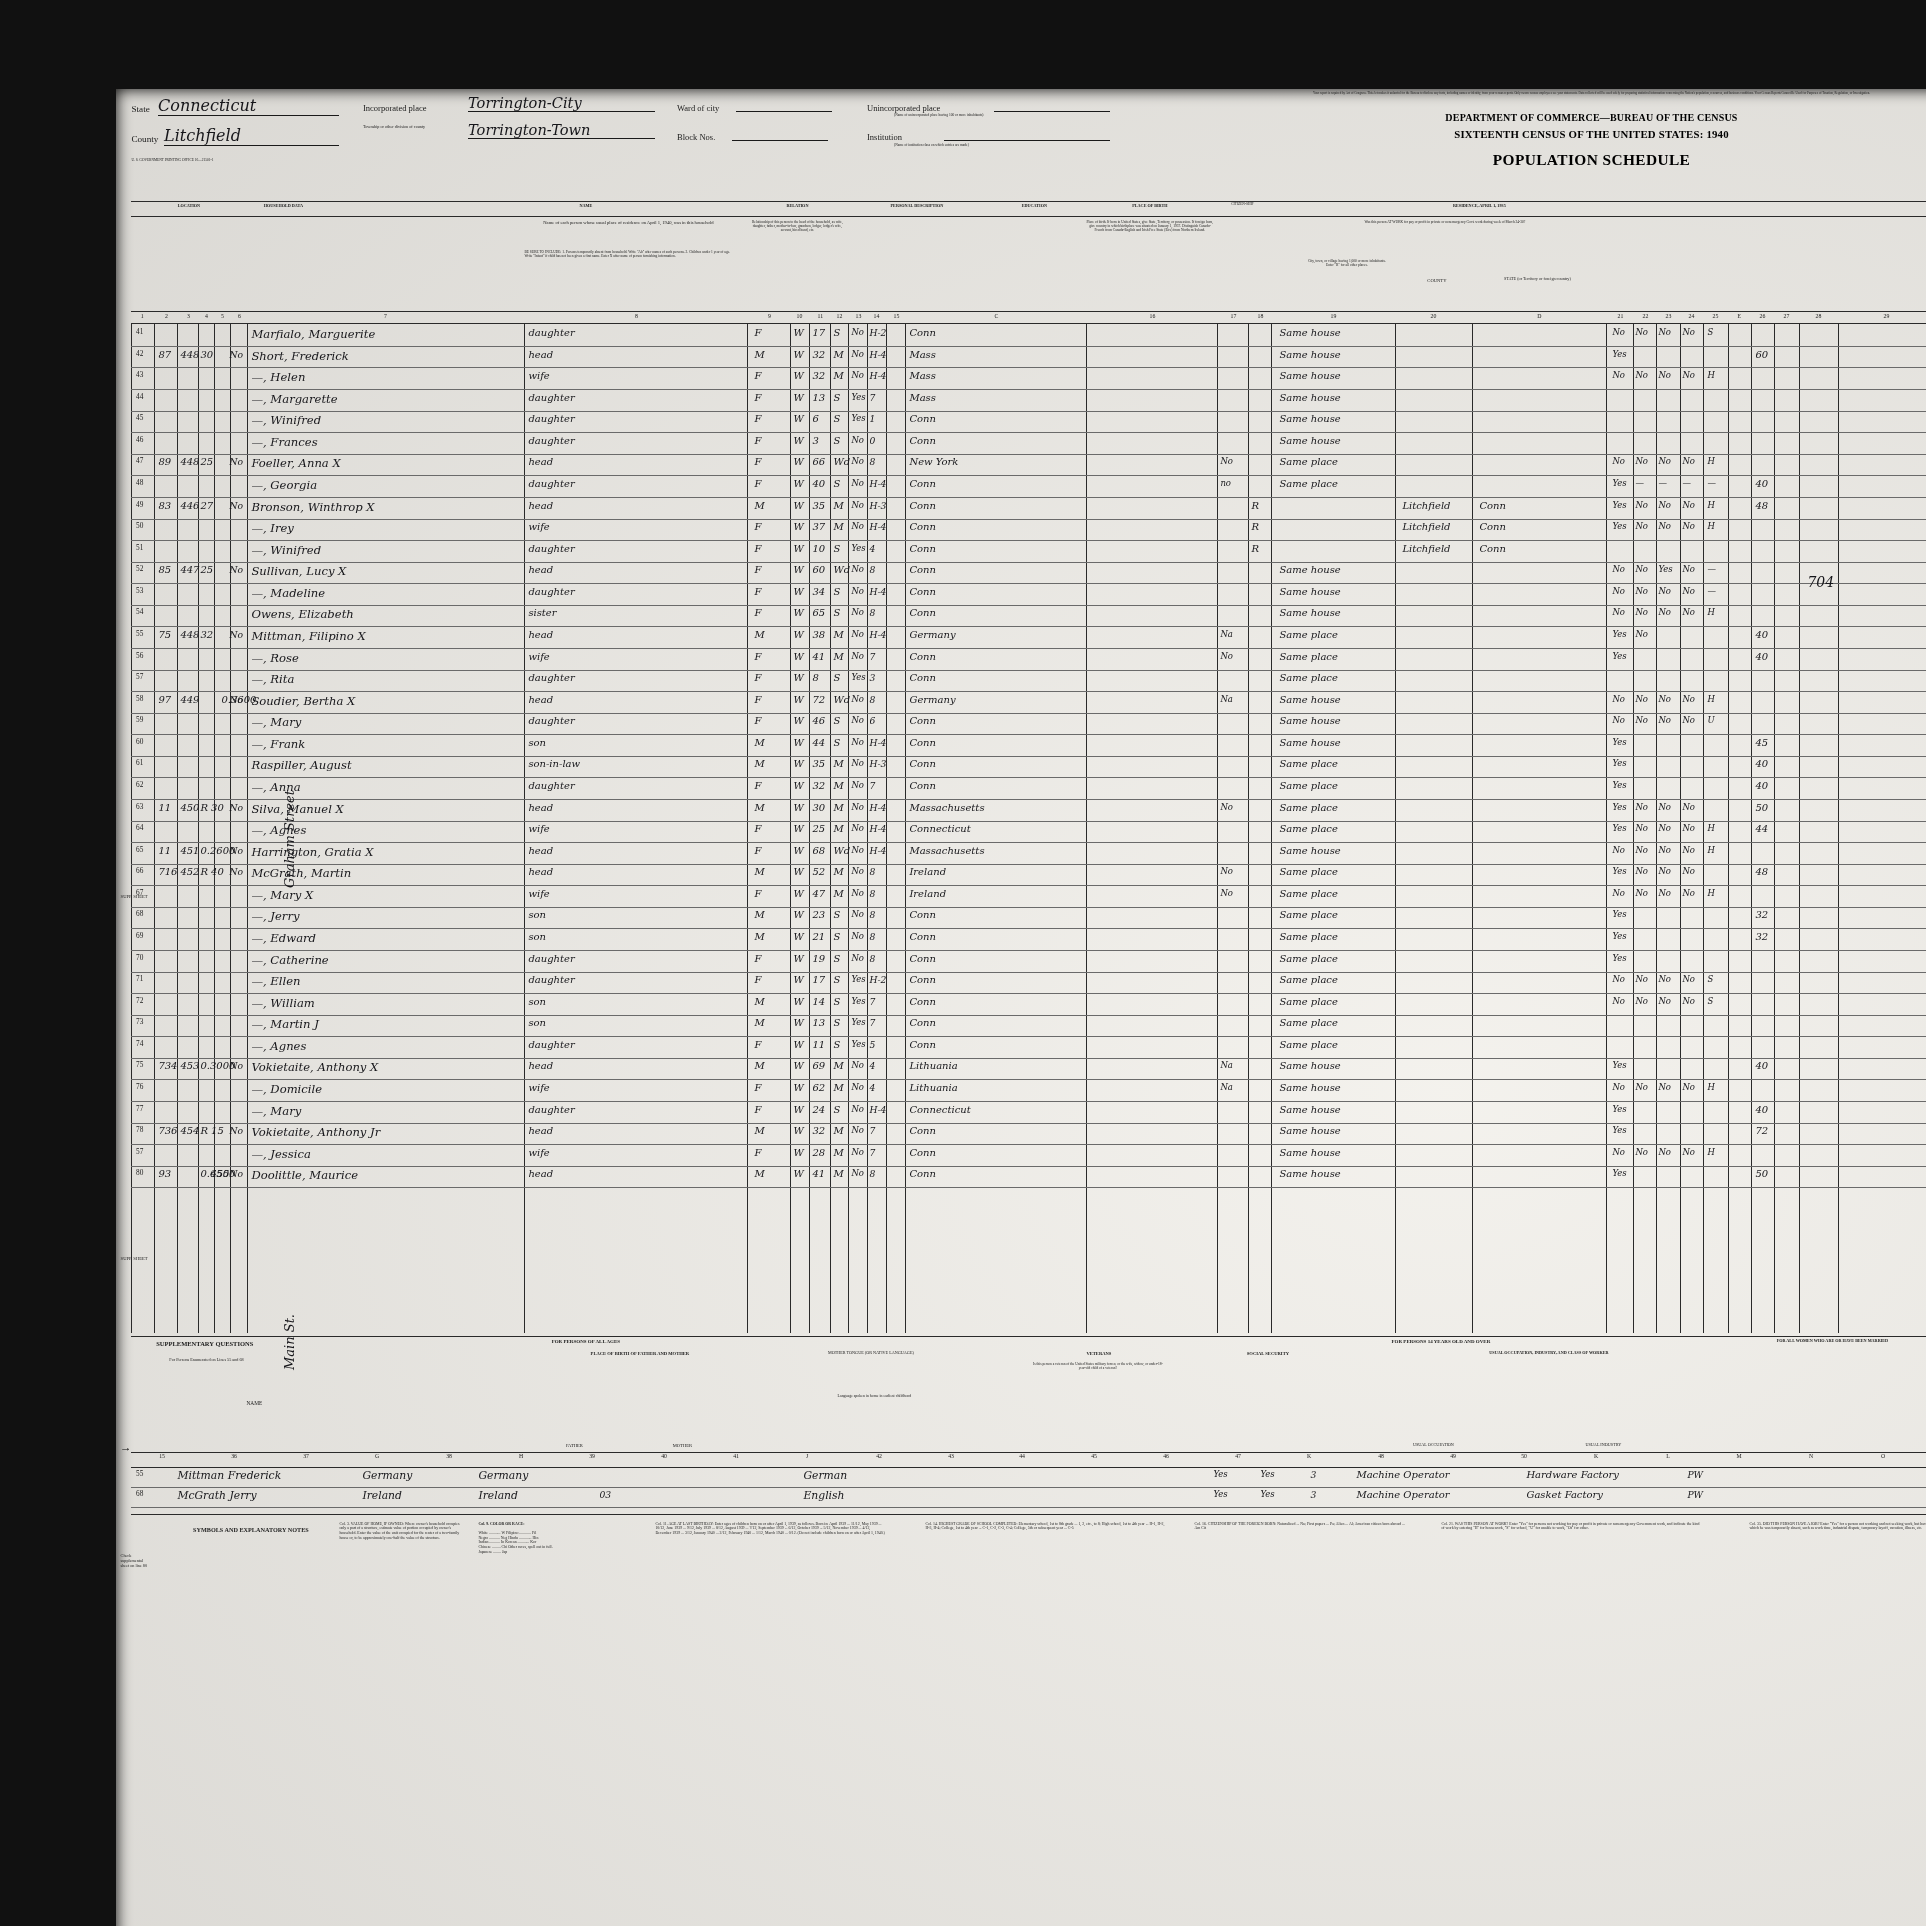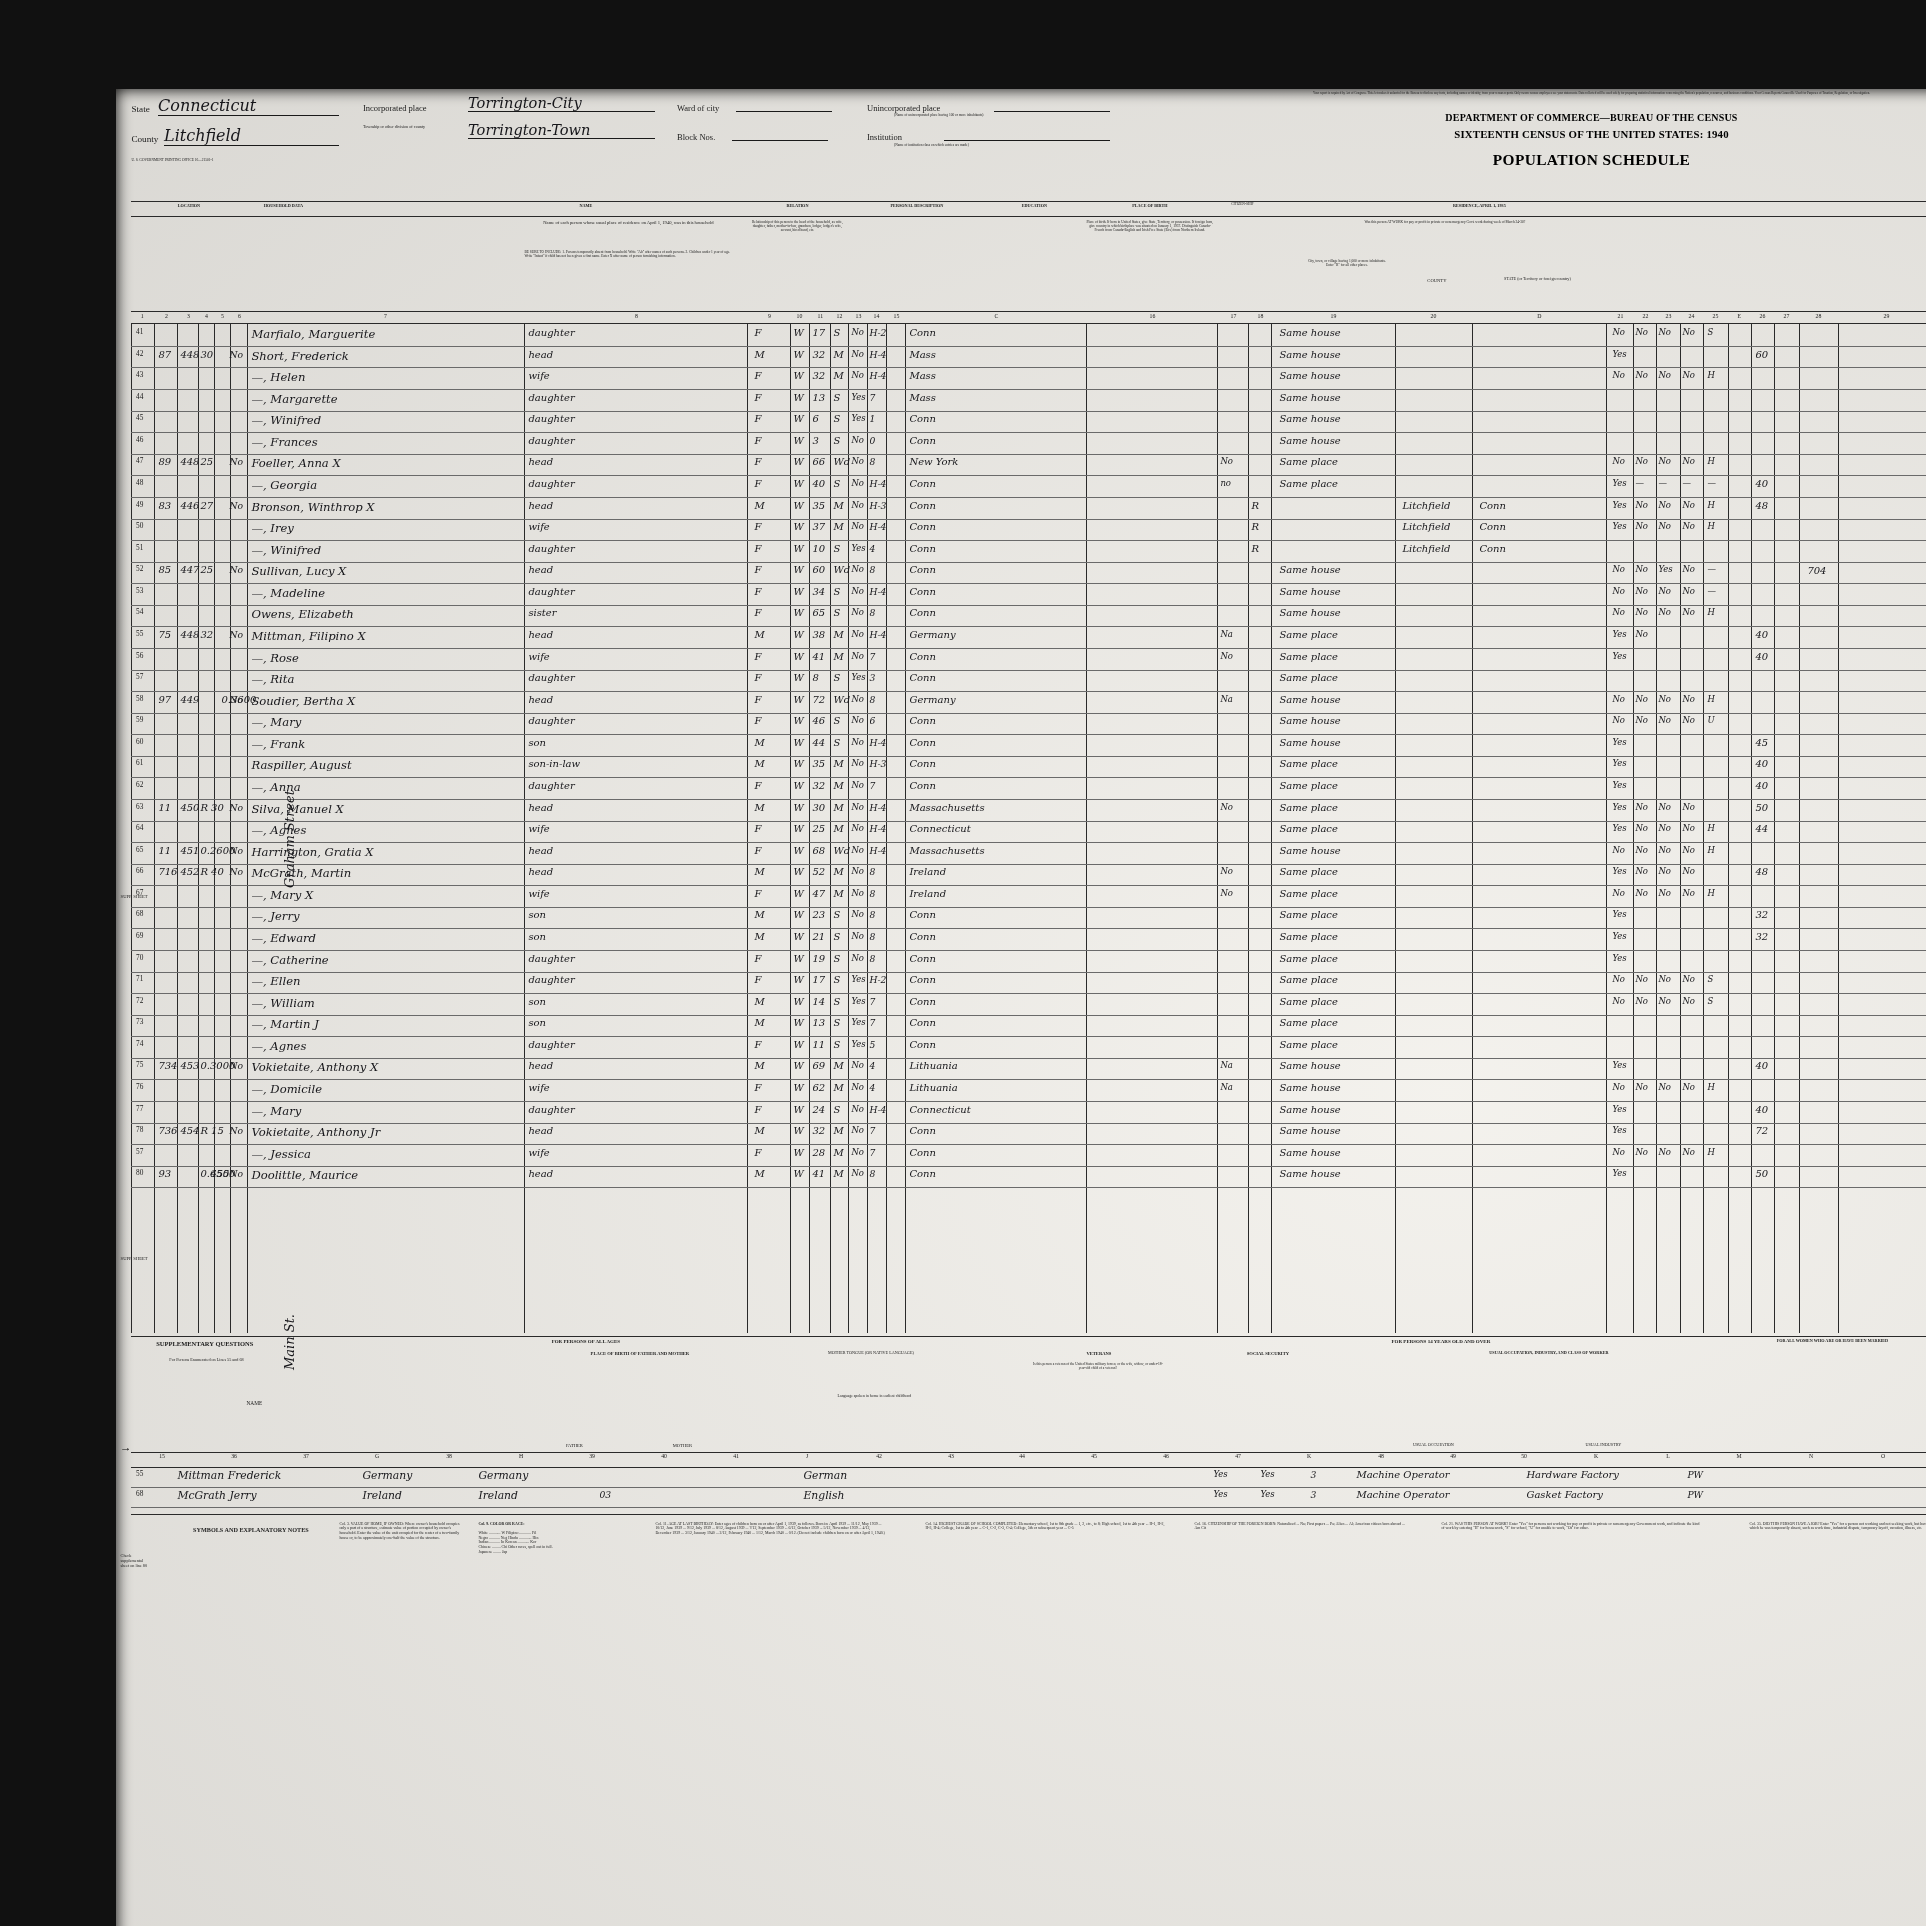--- a/index.html
+++ b/index.html
@@ -401,21 +401,21 @@
           <div class="cell hand" style="left: 702px; top: 3.1px; font-size: 10px;">Wd</div>
           <div class="cell hand" style="left: 720px; top: 3.1px; font-size: 8.5px;">No</div>
           <div class="cell hand" style="left: 738px; top: 3.1px; font-size: 9.2px;">8</div>
           <div class="cell hand" style="left: 778px; top: 3.1px; font-size: 10px;">Conn</div>
           <div class="cell hand" style="left: 1148px; top: 3.1px; font-size: 10px;">Same house</div>
           <div class="cell hand" style="left: 1481px; top: 3.1px; font-size: 8.5px;">No</div>
           <div class="cell hand" style="left: 1504px; top: 3.1px; font-size: 8.5px;">No</div>
           <div class="cell hand" style="left: 1527px; top: 3.1px; font-size: 8.5px;">Yes</div>
           <div class="cell hand" style="left: 1551px; top: 3.1px; font-size: 8.5px;">No</div>
           <div class="cell hand" style="left: 1576px; top: 3.1px; font-size: 8.5px;">—</div>
-          <div class="cell hand" style="left: 1676px; top: 4px; font-size: 10px;">704</div>
+          <div class="cell hand" style="left: 1676px; top: 13px; font-size: 14px;">704</div>
         </div>
         <div class="rw" style="top: 259px;">
           <div class="rowline" style="top: 21.6px;"></div>
           <div class="cell print" style="left: 4.6px; top: 3.1px; font-size: 7.3px;">53</div>
           <div class="cell hand" style="left: 120px; top: 3.1px; font-size: 11.6px;">—, Madeline</div>
           <div class="cell hand" style="left: 397px; top: 3.1px; font-size: 10px;">daughter</div>
           <div class="cell hand" style="left: 623px; top: 3.1px; font-size: 10px;">F</div>
           <div class="cell hand" style="left: 662px; top: 3.1px; font-size: 10px;">W</div>
           <div class="cell hand" style="left: 681px; top: 3.1px; font-size: 10px;">34</div>
           <div class="cell hand" style="left: 702px; top: 3.1px; font-size: 10px;">S</div>

